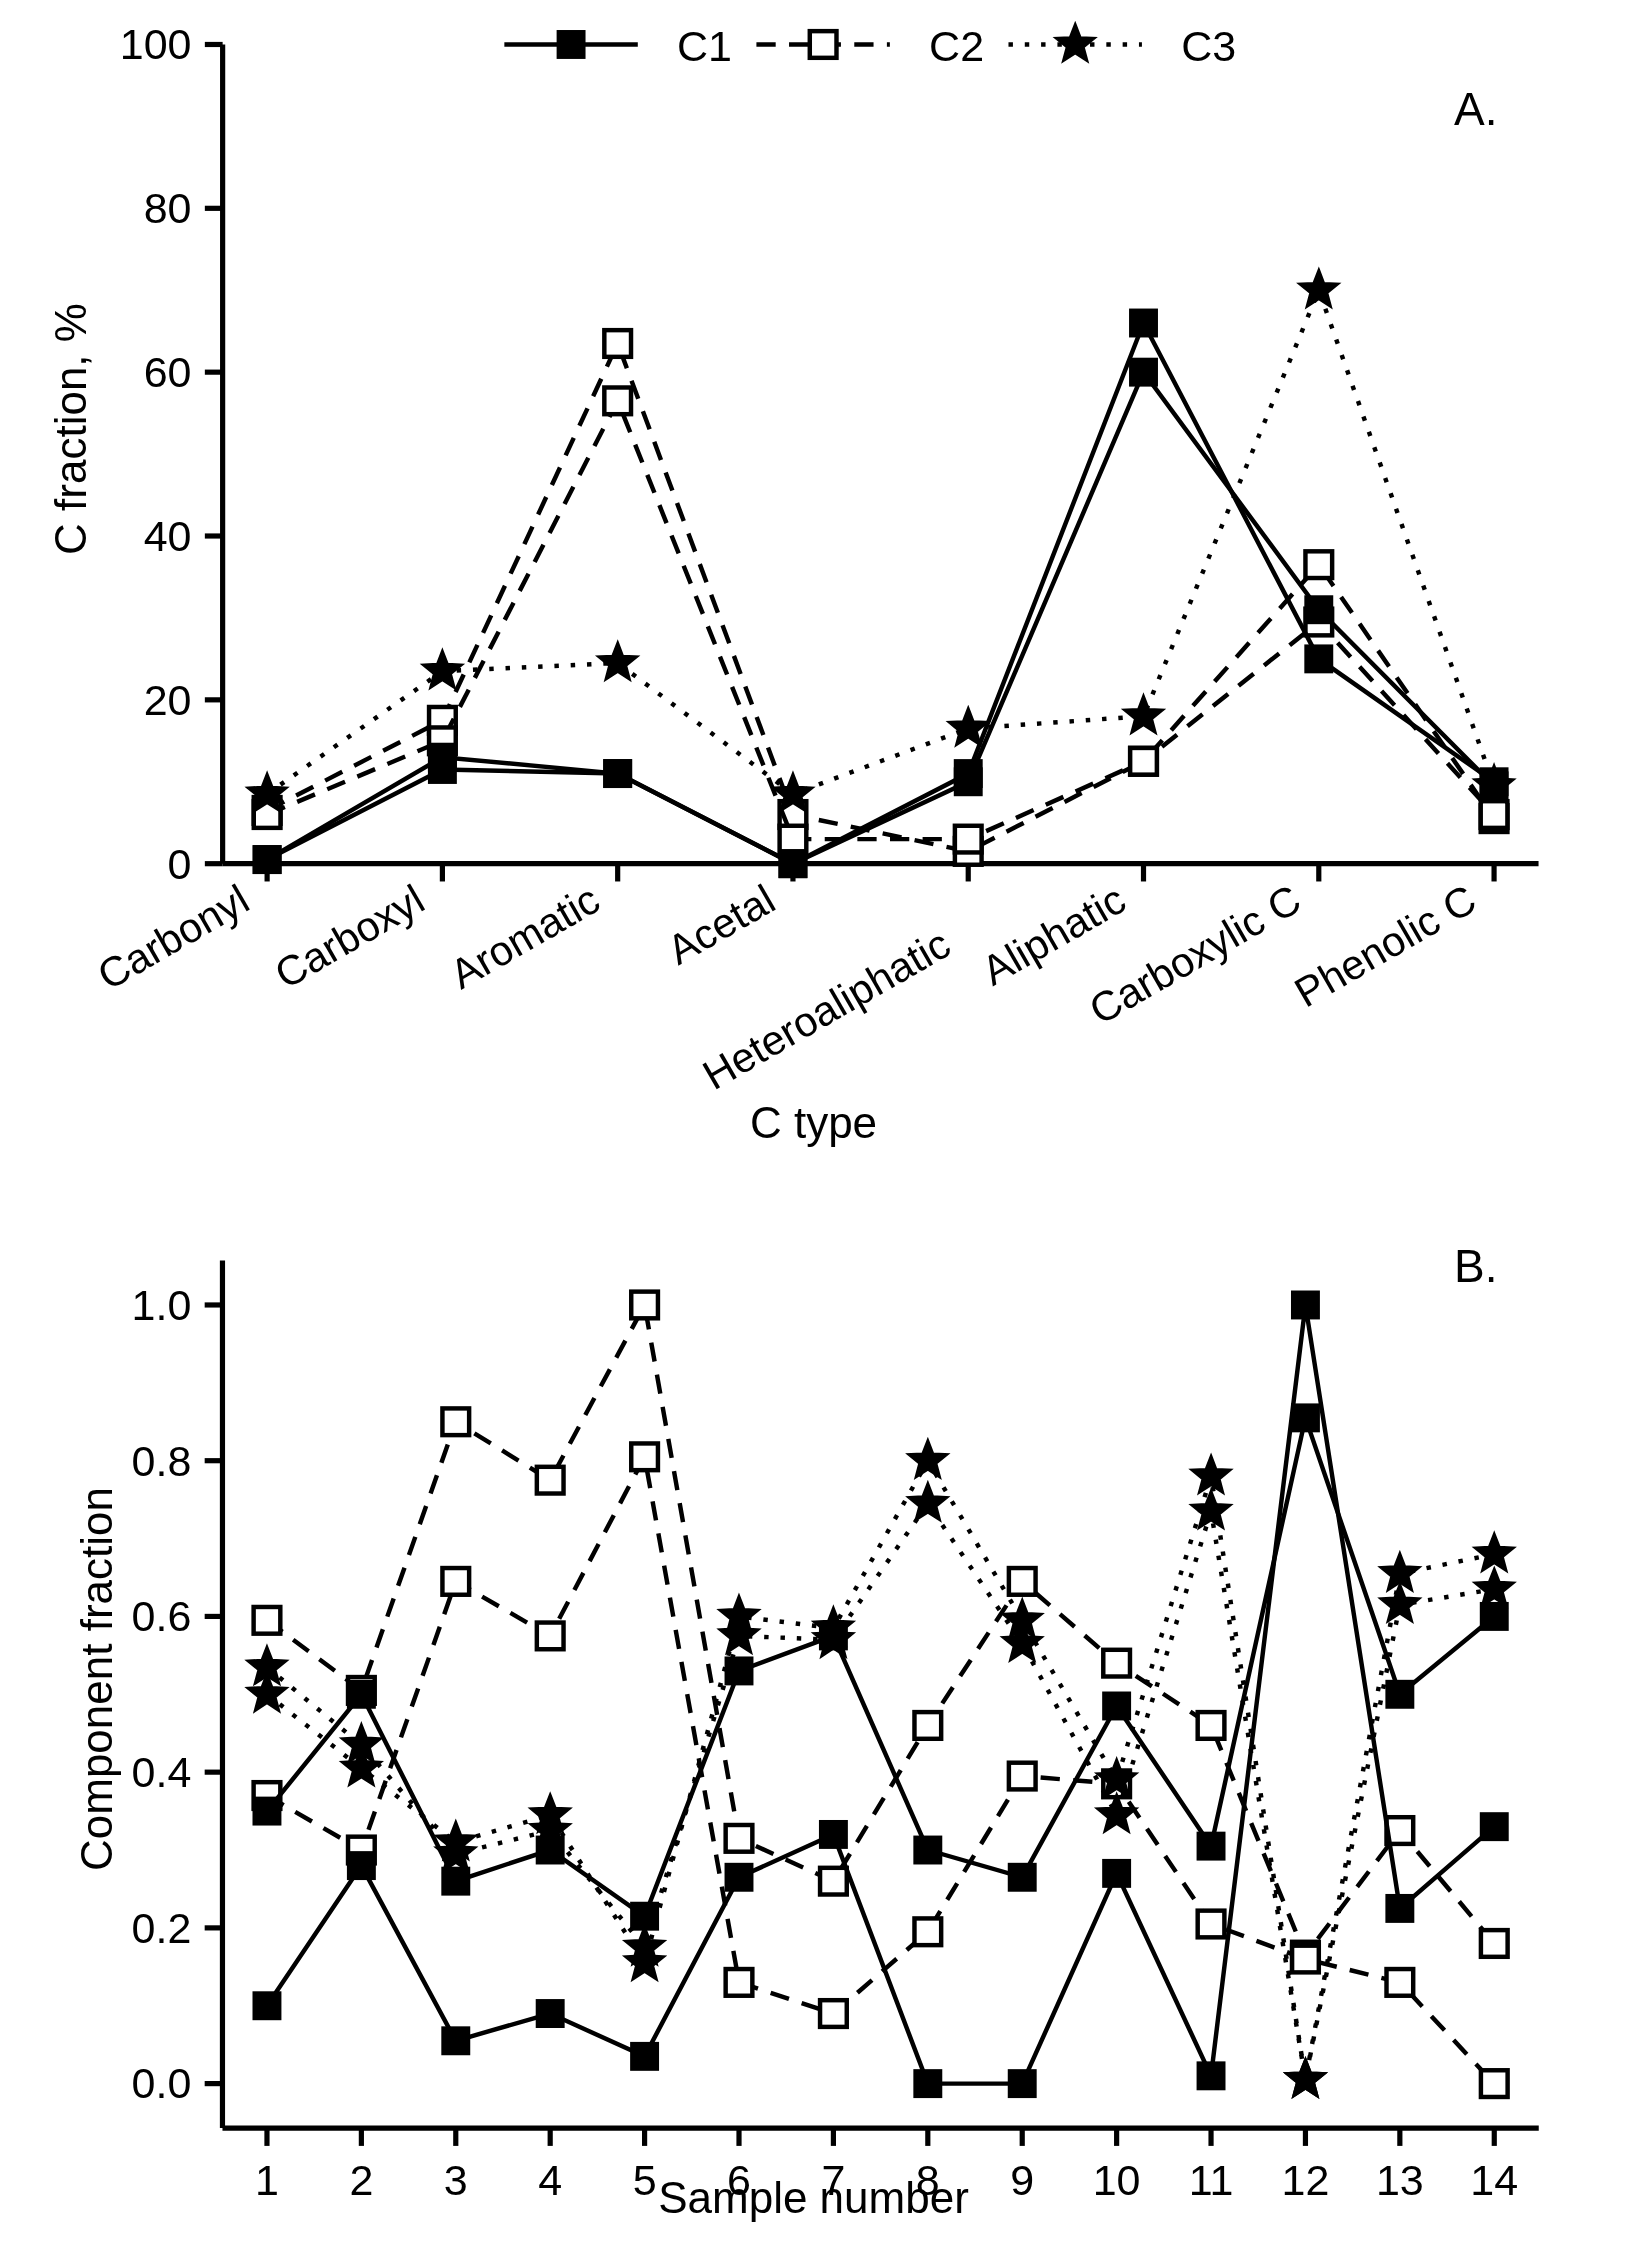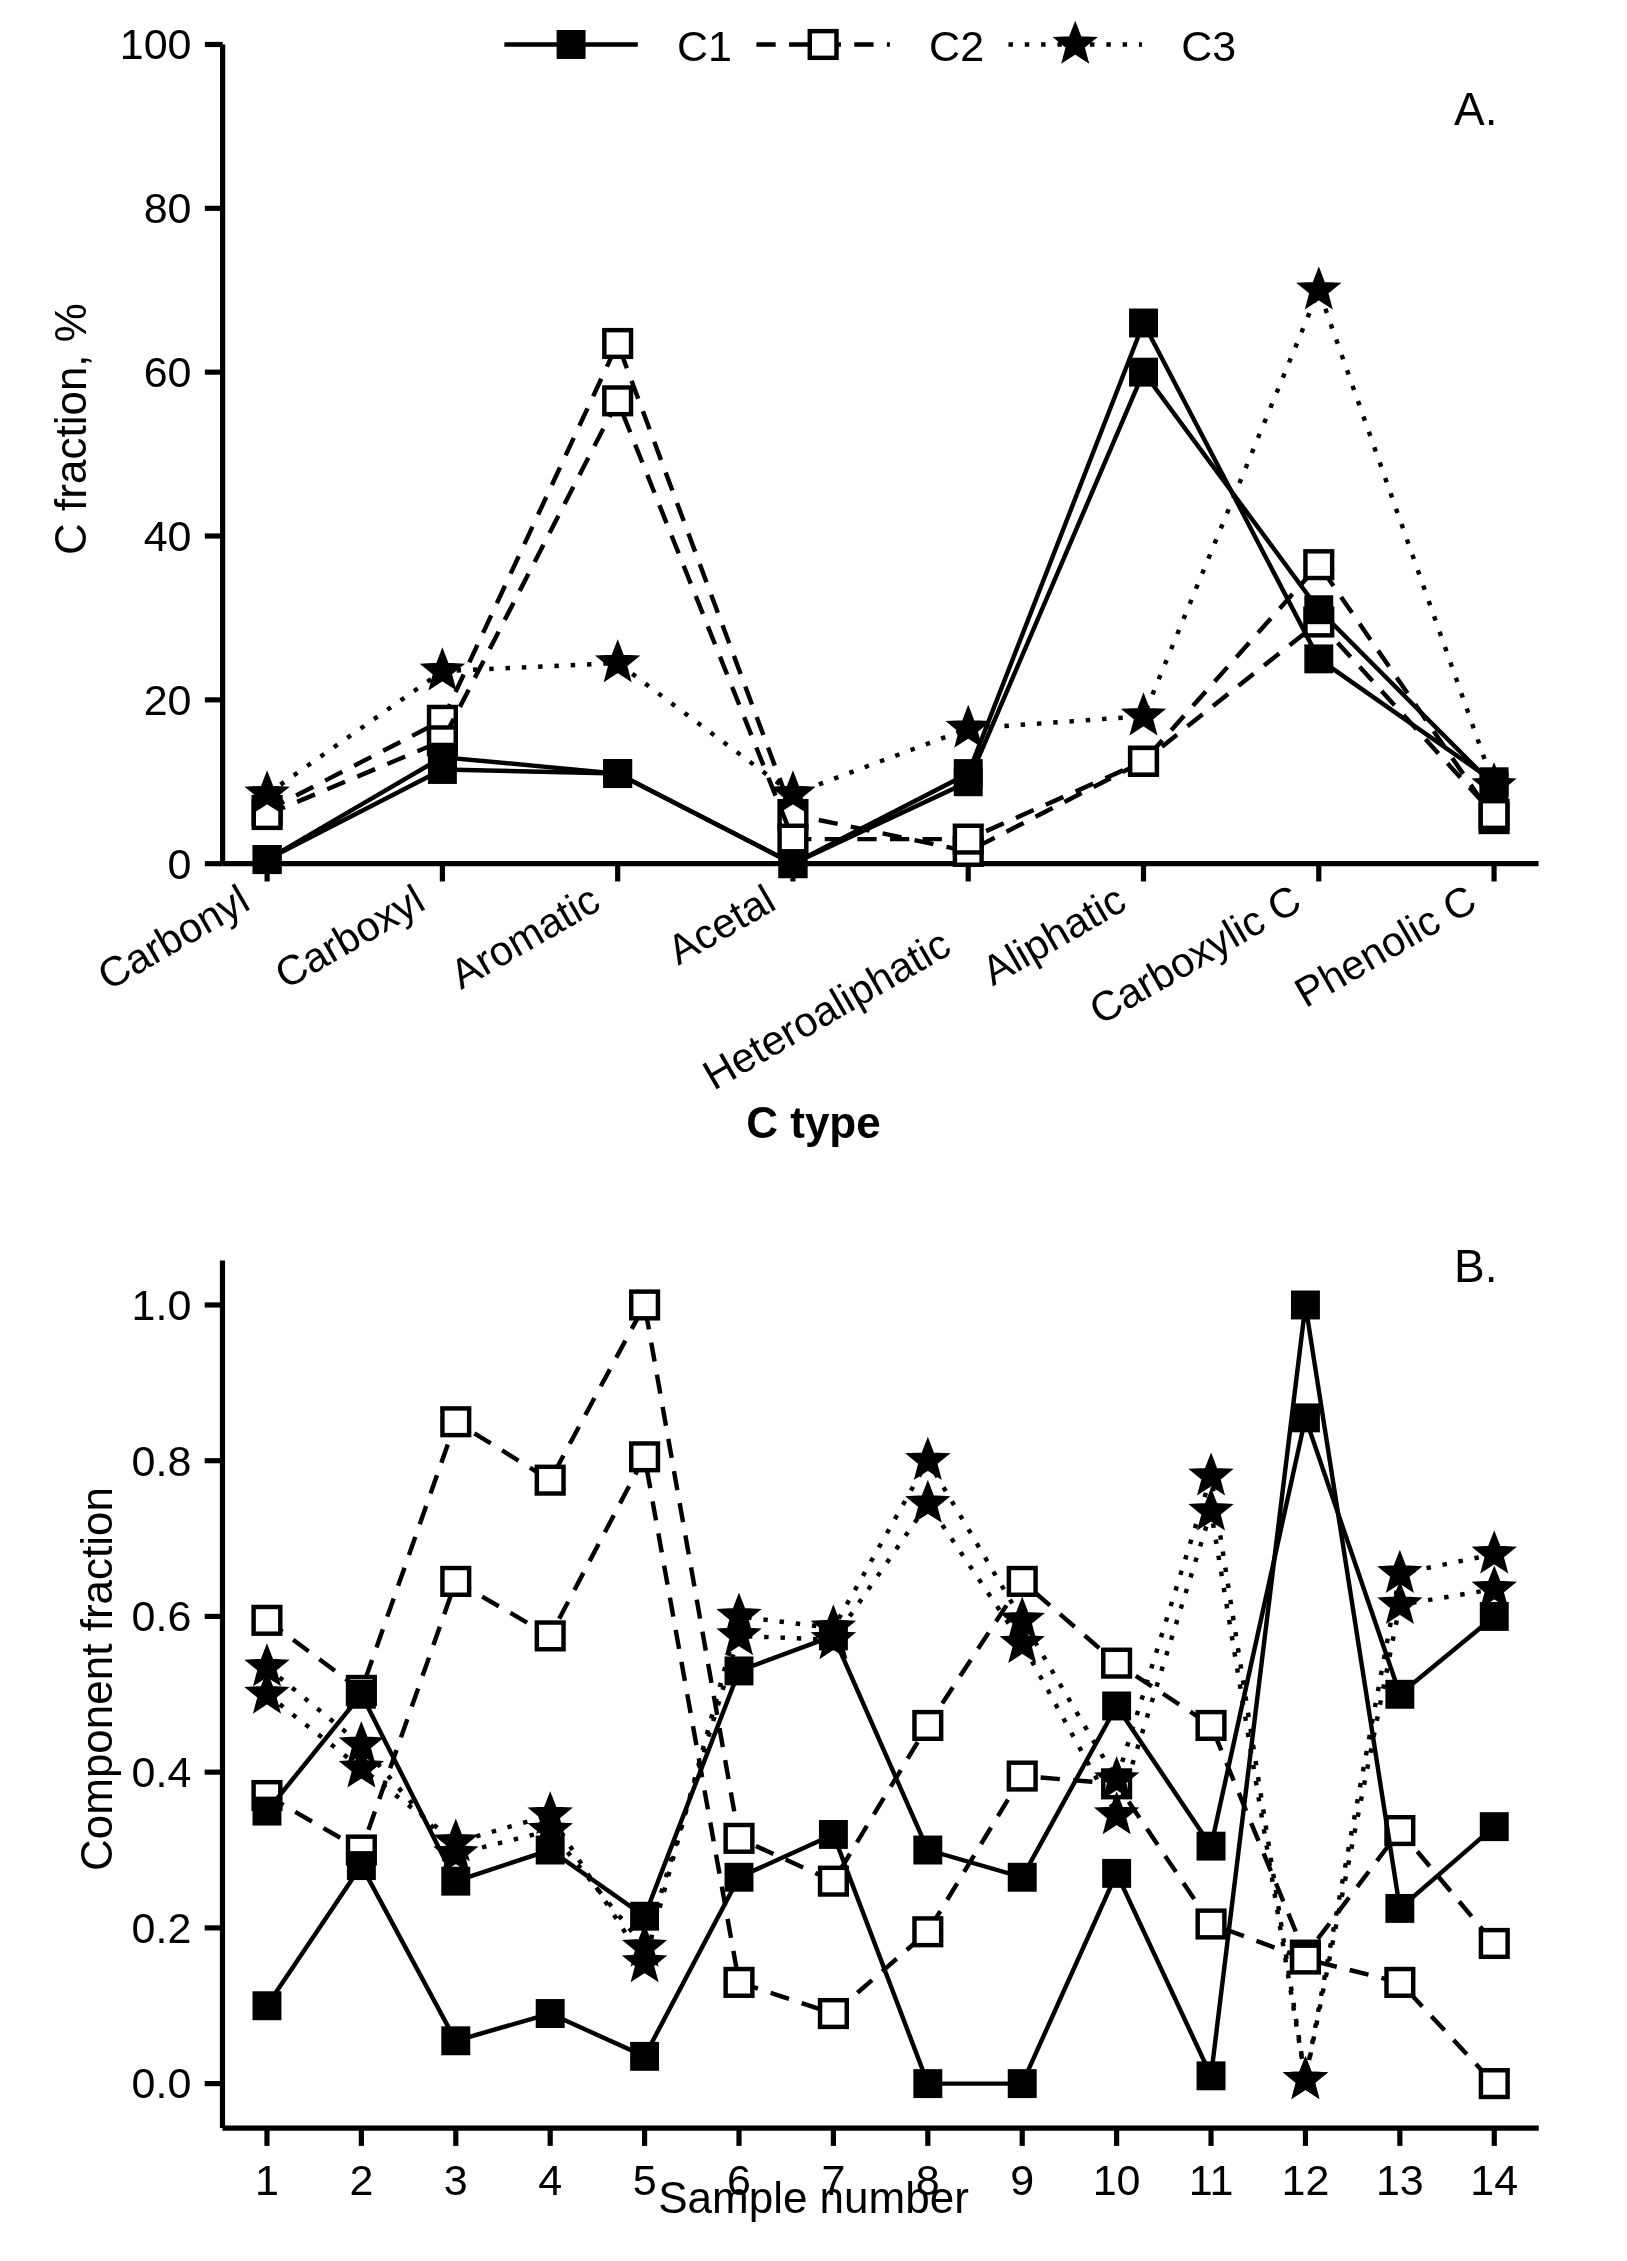--- a/index.html
+++ b/index.html
@@ -50,21 +50,20 @@
     top: 404px;
     width: 445px;
     text-align: center;
     transform: rotate(-90deg);
   }
   #xlabel-a {
     left: 0;
     top: 1098px;
     width: 1627px;
     text-align: center;
-    font-weight: bold;
   }
   #ylabel-b {
     left: -126px;
     top: 1654px;
     width: 445px;
     text-align: center;
     transform: rotate(-90deg);
   }
   #xlabel-b {
     left: 0;

